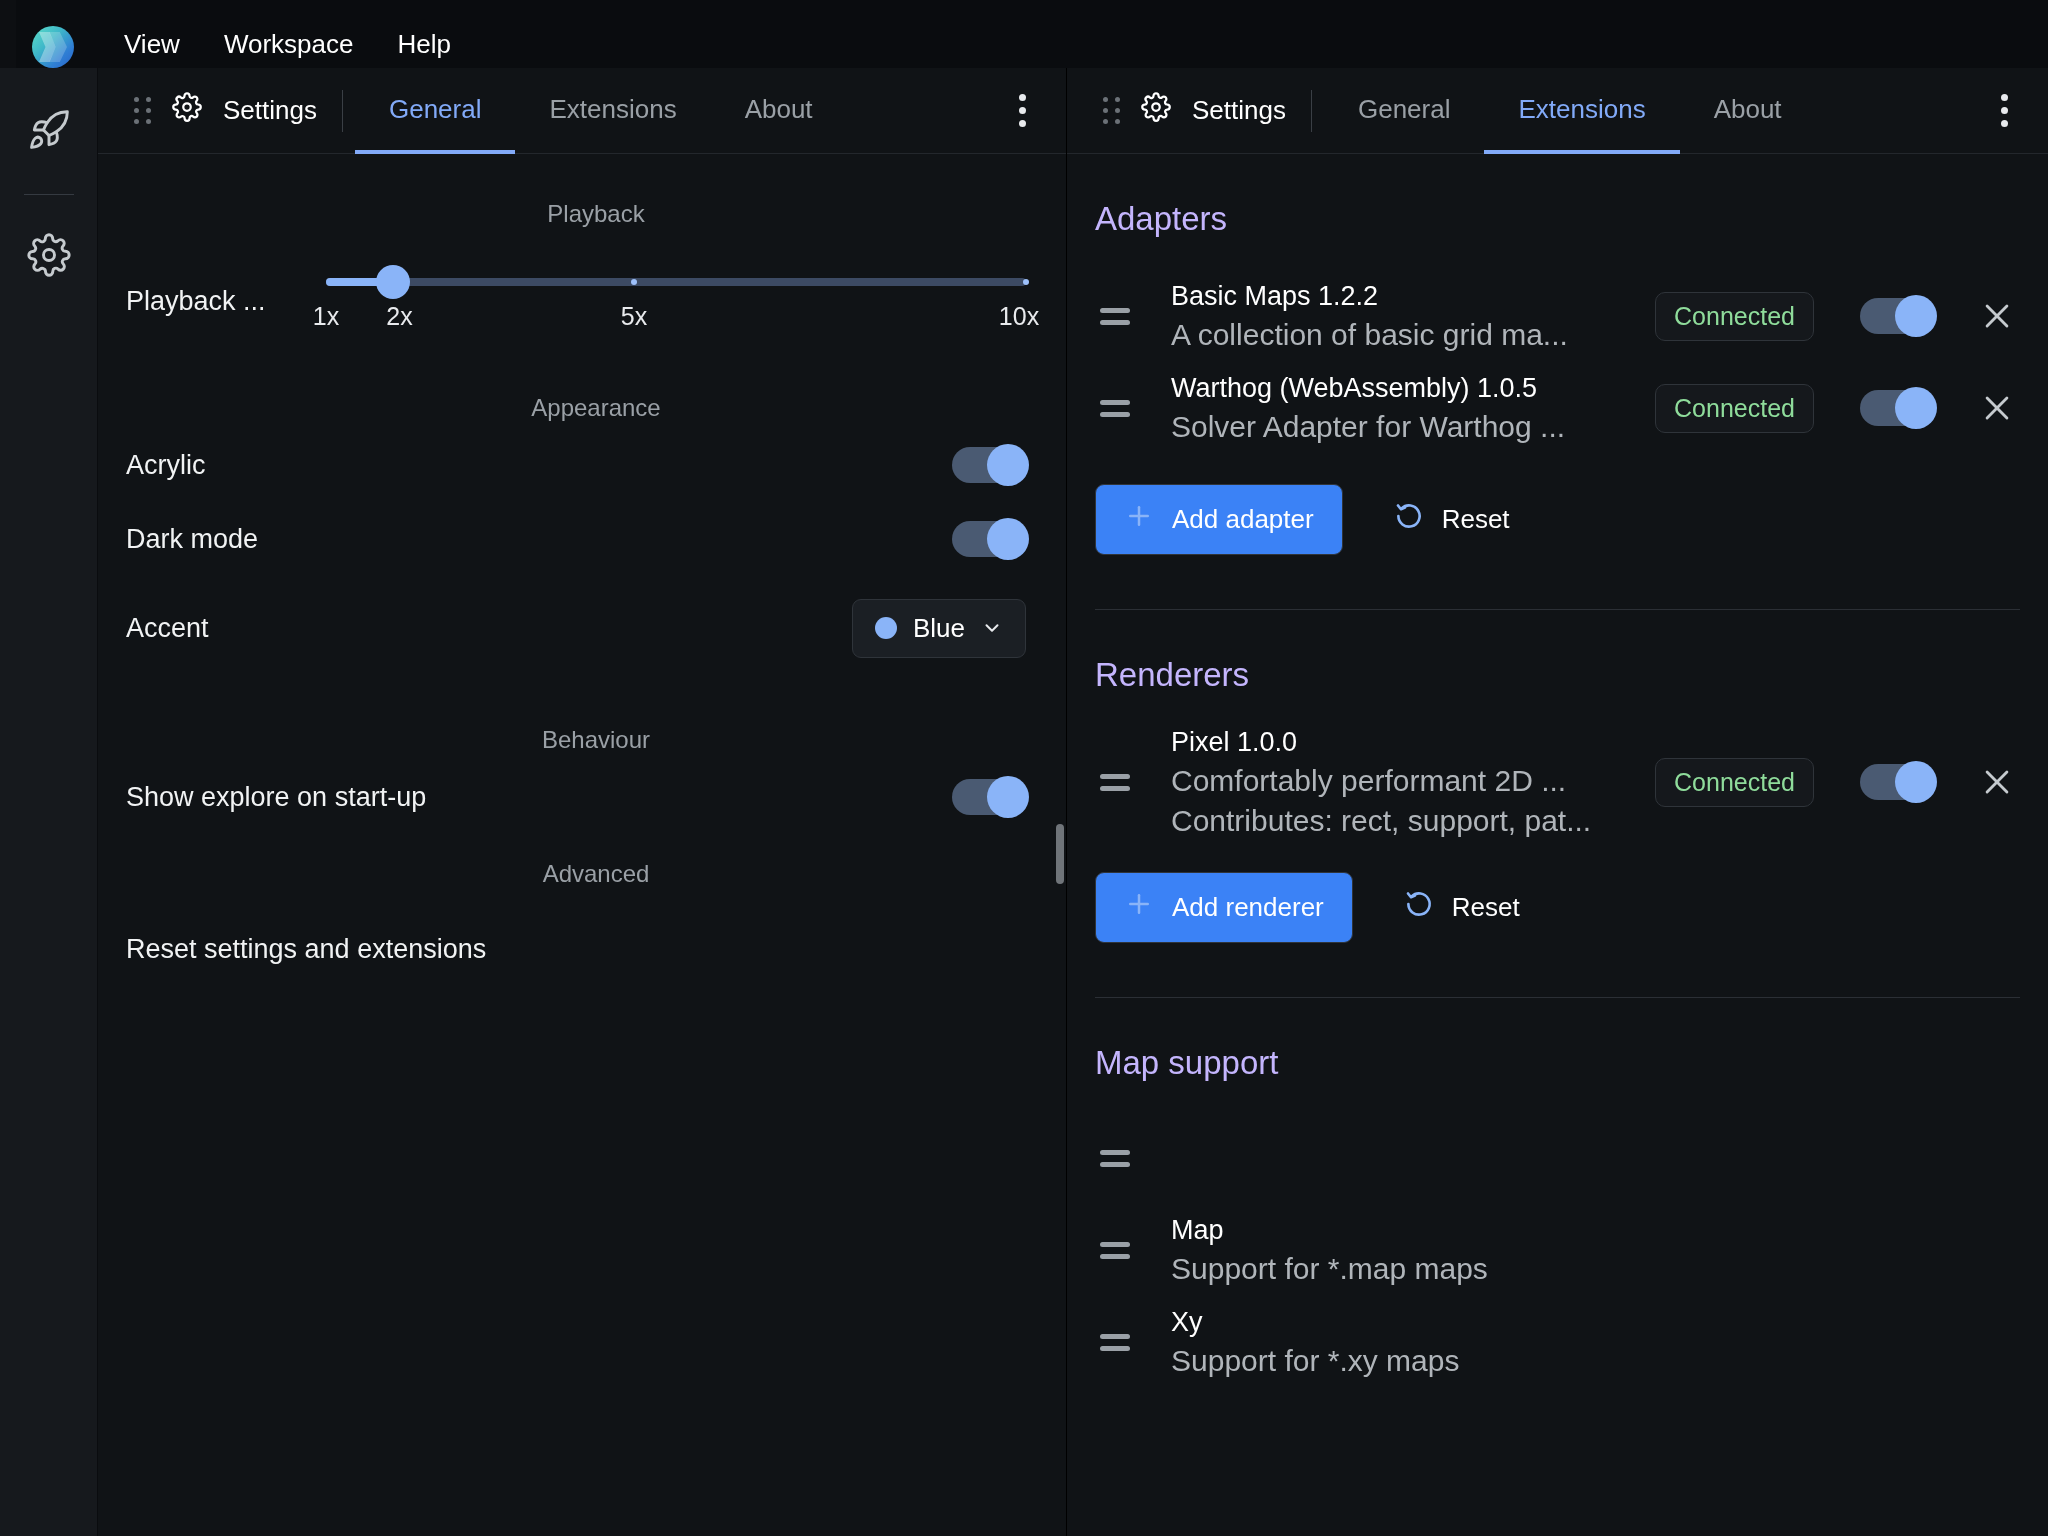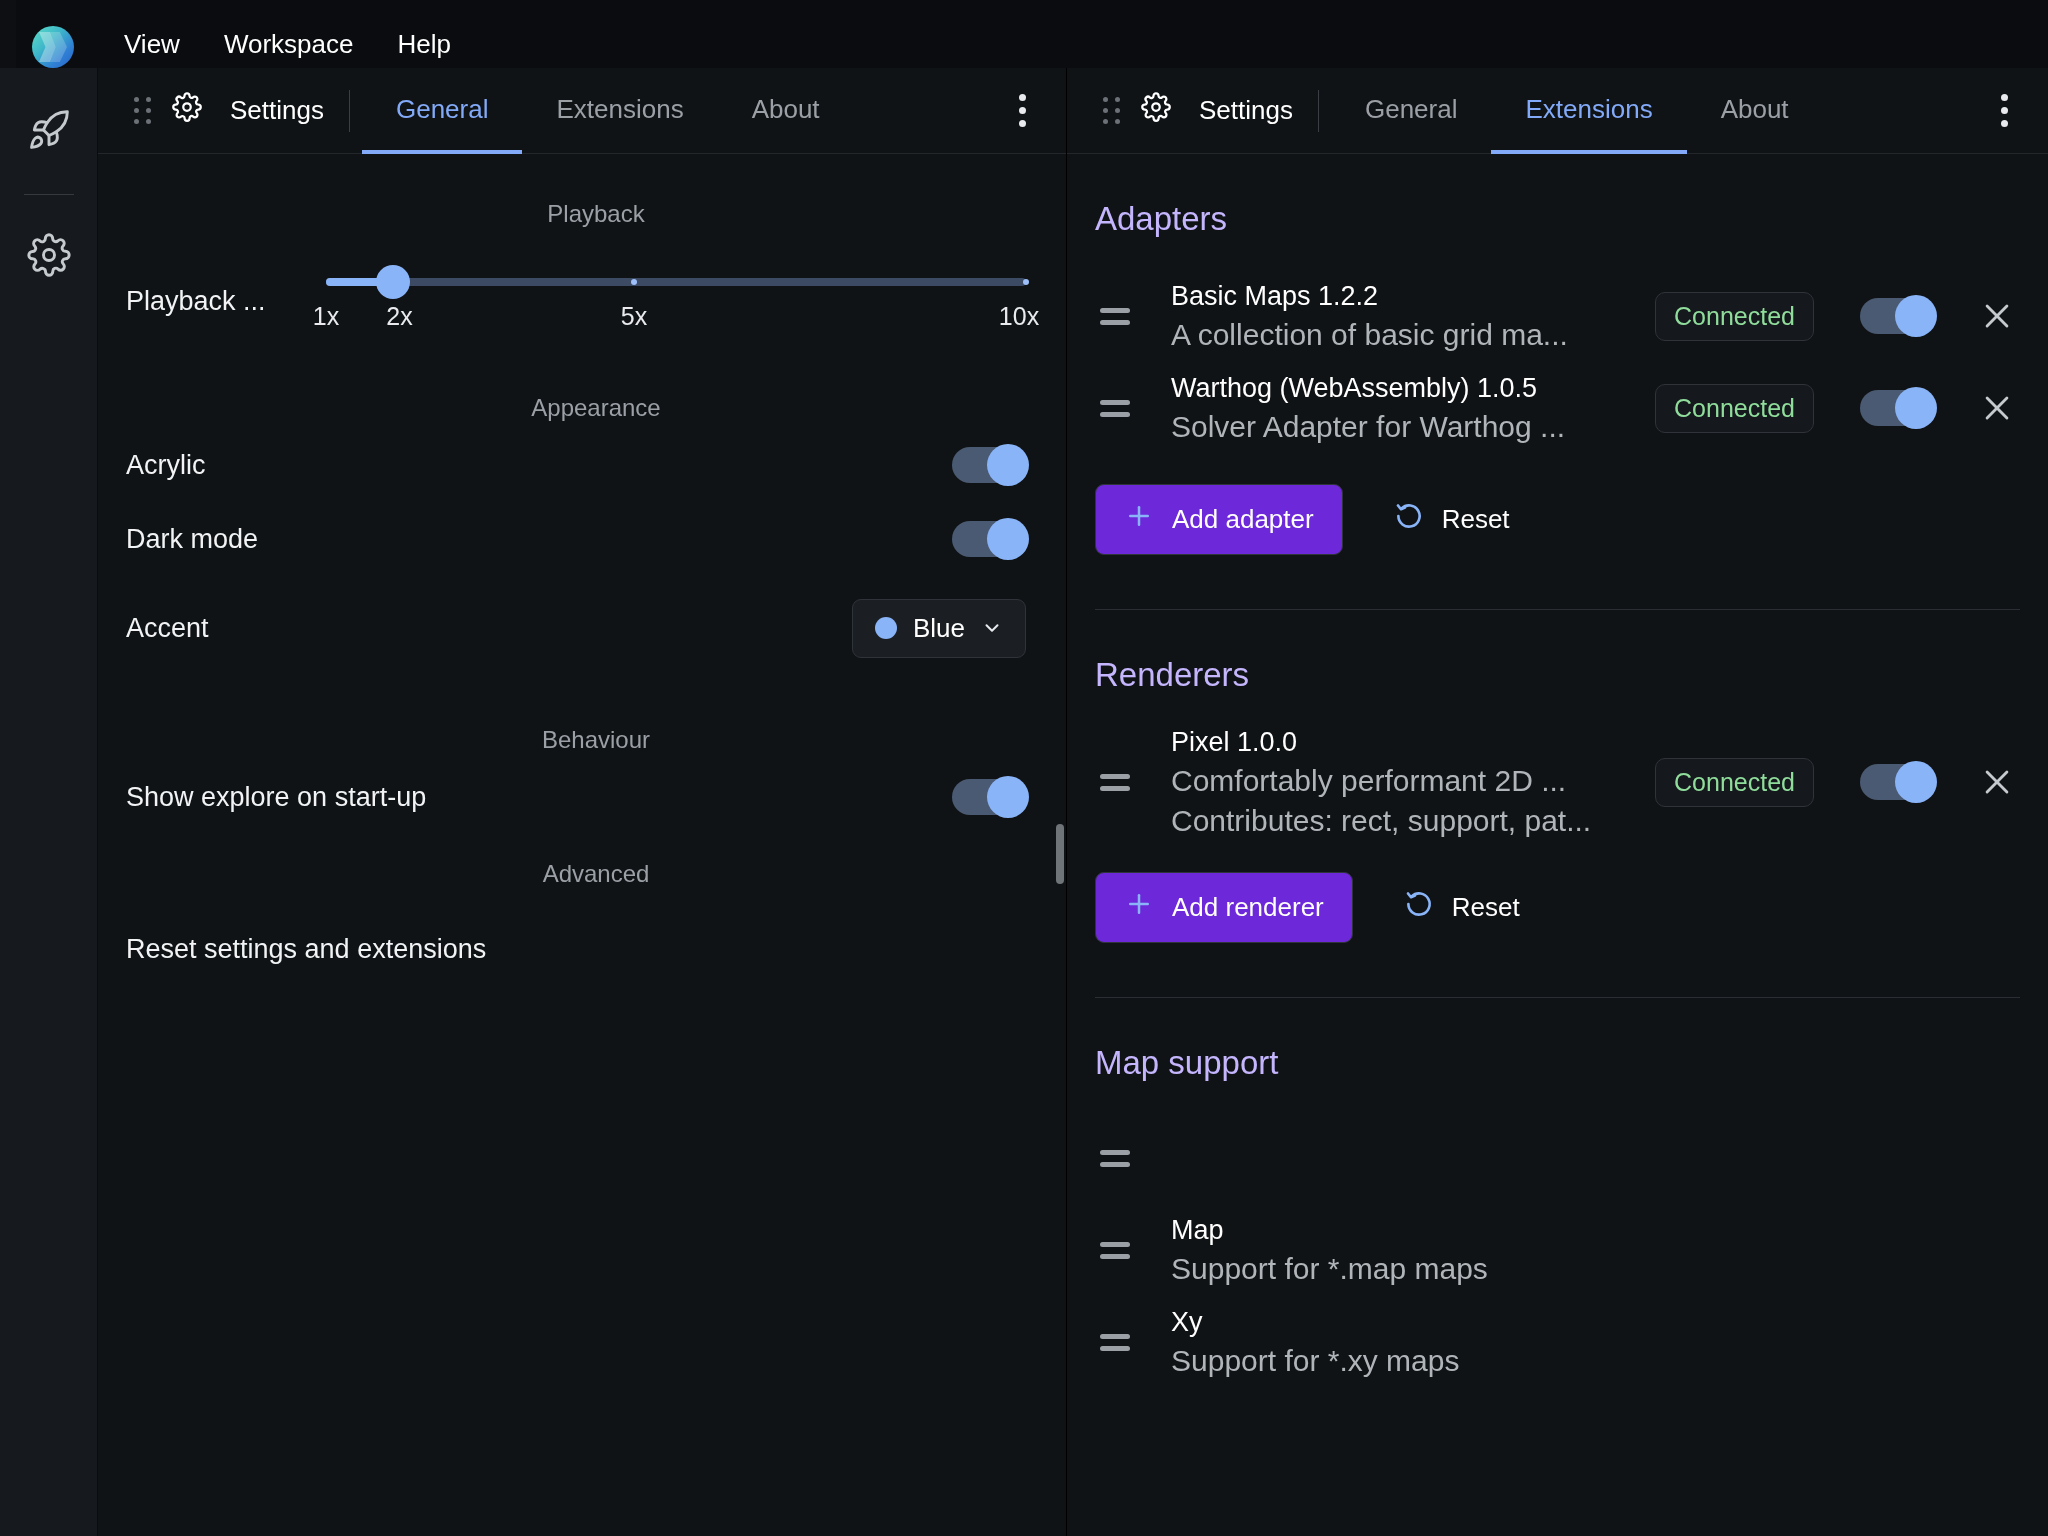--- a/index.html
+++ b/index.html
@@ -79,21 +79,21 @@
     flex-shrink: 0;
   }
   .grip {
     width: 48px; display: flex; align-items: center; justify-content: center;
     margin-left: 20px; cursor: default;
   }
   .grip-dots { display: grid; grid-template-columns: repeat(2, 5px); gap: 6px 7px; }
   .grip-dots i { width: 5px; height: 5px; border-radius: 50%; background: #6b7177; display:block; }
 
   .head-title {
-    display: flex; align-items: center; gap: 28px;
+    display: flex; align-items: center; gap: 21px;
     padding: 0 26px 0 6px; color: #ffffff; font-size: 26px;
     position: relative;
   }
   .head-title::after {
     content: ""; position: absolute; right: 0; top: 22px;
     width: 1px; height: 42px; background: #3a3f45;
   }
   .tabs { display: flex; align-items: stretch; margin-left: 12px; }
   .tab {
     padding: 0 34px; display: flex; align-items: center;
@@ -170,21 +170,21 @@
     background: #1b1f24; border: 1px solid #2f343a;
     border-radius: 9px; padding: 13px 22px; cursor: default;
   }
   .dot-swatch { width: 22px; height: 22px; border-radius: 50%; background: #8ab4f8; flex-shrink: 0; }
   .dd-text { color: #ffffff; font-size: 26px; }
   .chev { width: 22px; height: 22px; flex-shrink: 0; }
 
   
   .btn {
     display: inline-flex; align-items: center; gap: 18px;
-    background: #6d28d9; border: 1px solid #2f343a;
+    background: #3b82f6; border: 1px solid #2f343a;
     border-radius: 9px; padding: 16px 28px; cursor: default;
     color: #ffffff; font-size: 26px; white-space: nowrap;
   }
   .btn-ghost { background: transparent; border-color: transparent; }
 
   
   .vscroll {
     position: absolute; right: 2px; width: 8px;
     border-radius: 4px; background: #6f7479;
   }

